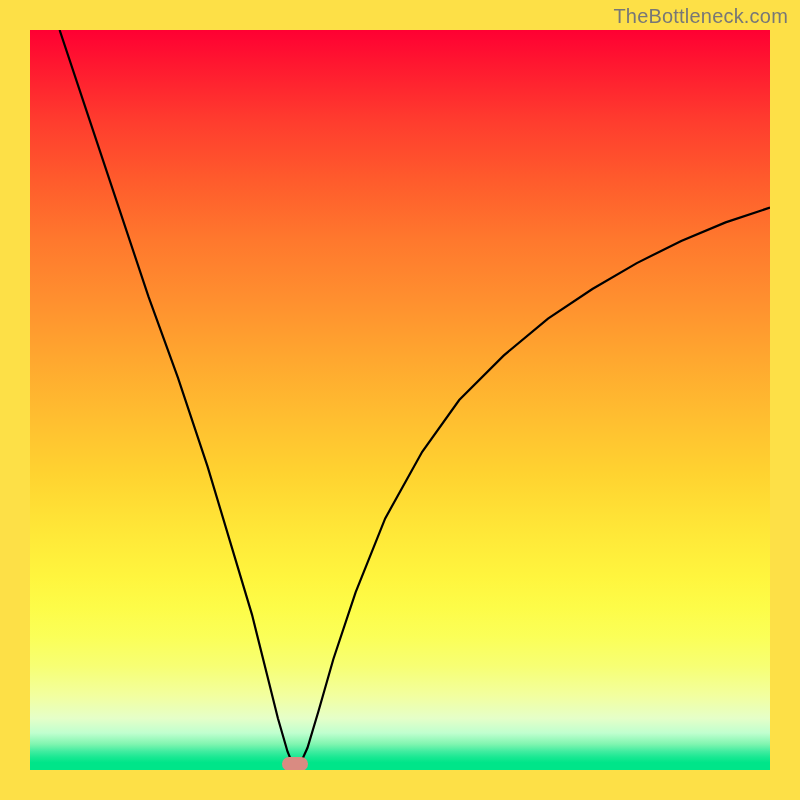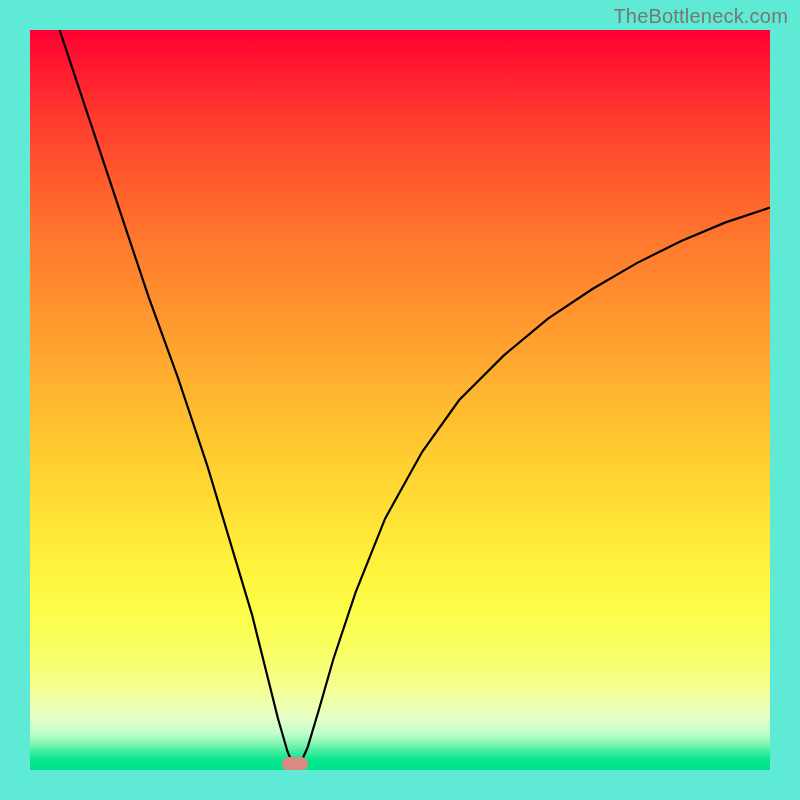--- a/index.html
+++ b/index.html
@@ -10,21 +10,21 @@
     background: #000;
     overflow: hidden;
     font-family: Arial, Helvetica, sans-serif;
   }
   .frame {
     position: absolute;
     top: 0;
     left: 0;
     width: 800px;
     height: 800px;
-    background: #5eead4;
+    background: #fde047;
   }
   .plot-area {
     position: absolute;
     top: 30px;
     left: 30px;
     width: 740px;
     height: 740px;
     overflow: hidden;
   }
   .gradient {

